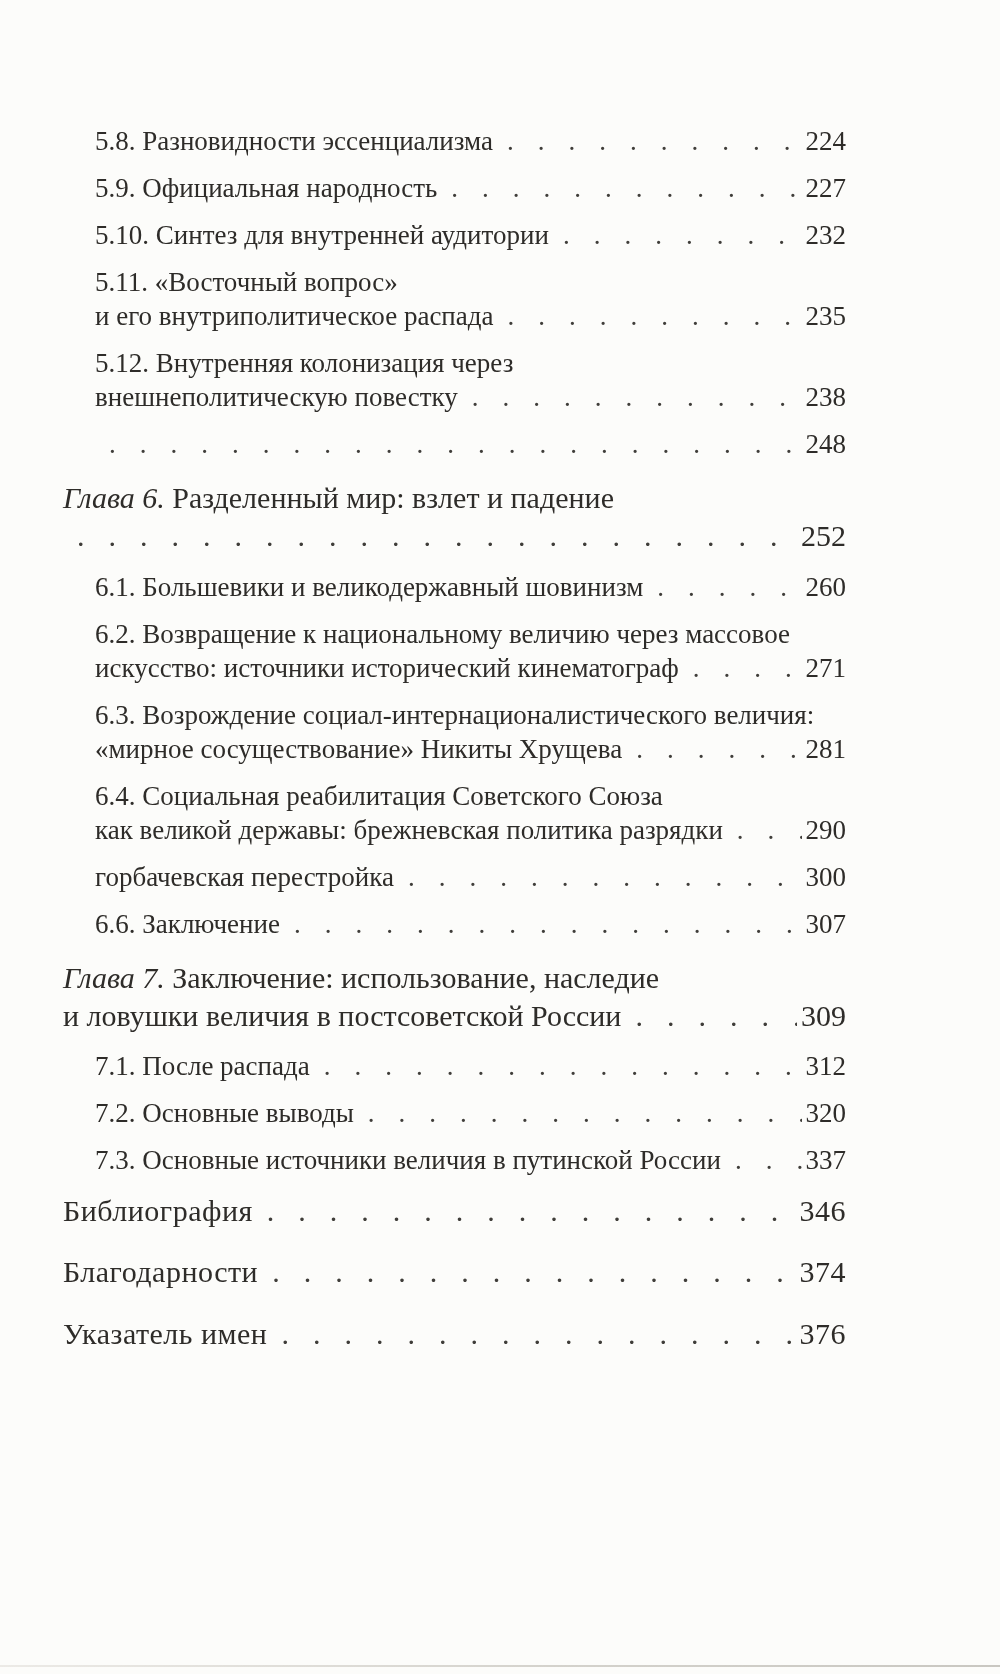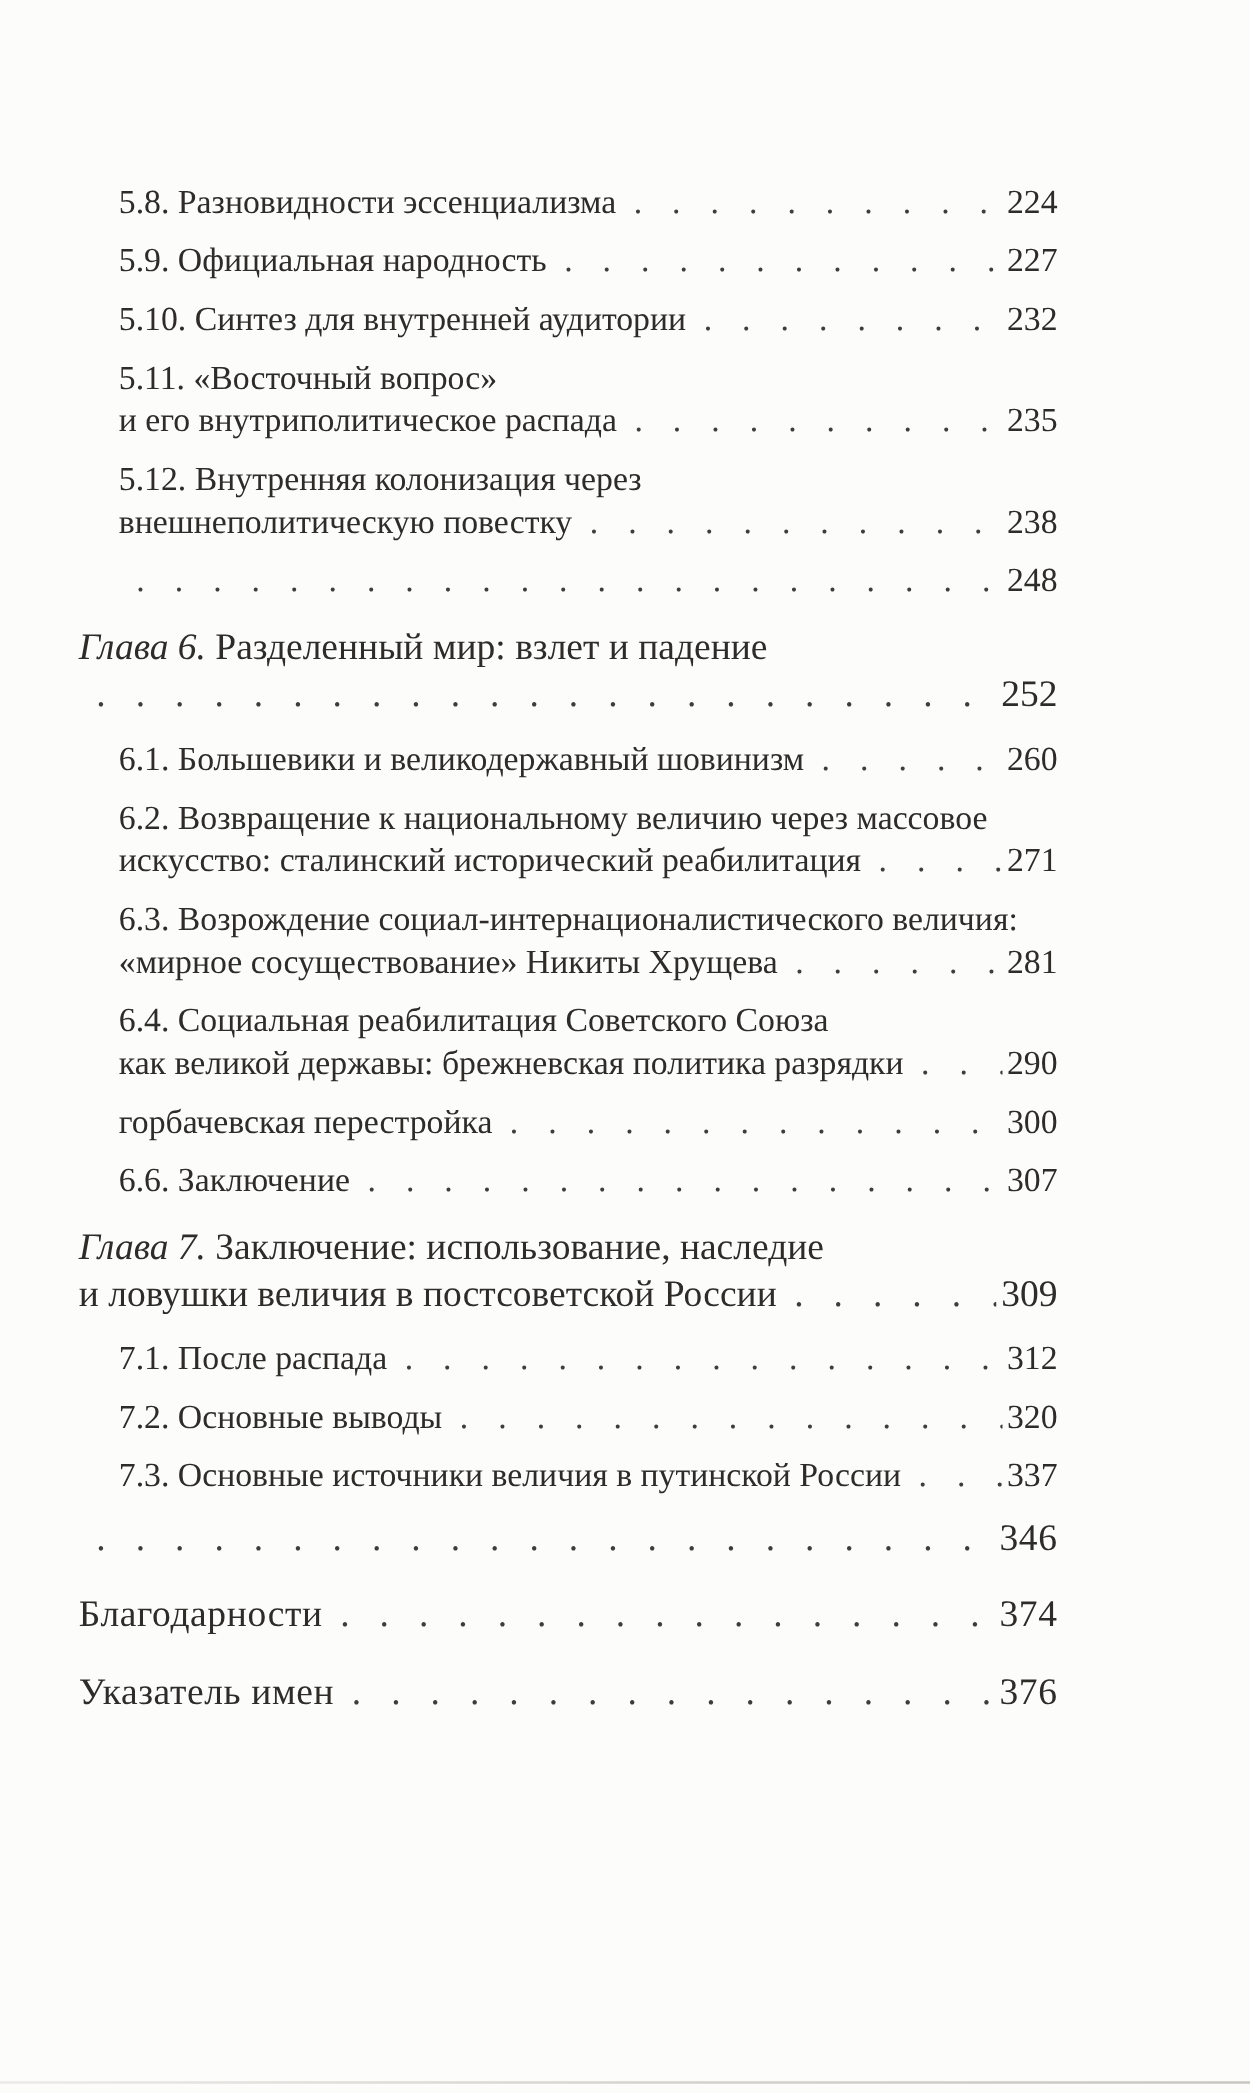--- a/index.html
+++ b/index.html
@@ -7,21 +7,21 @@
   body {
     background: #fcfcfa;
     font-family: "Liberation Serif", "DejaVu Serif", serif;
     color: #2e2c29;
     position: relative;
     overflow: hidden;
   }
   .scan-page {
     position: absolute;
     left: 63px;
-    top: 144px;
+    top: 124px;
     width: 783px;
   }
   .entry { margin-bottom: 13px; }
   .entry .line { line-height: 1.26; }
   .entry .line.last { display: flex; align-items: baseline; }
   .txt { white-space: nowrap; flex: 0 0 auto; }
   .dots {
     flex: 1 1 auto;
     min-width: 0;
     overflow: hidden;
@@ -102,21 +102,21 @@
       <div class="entry section">
         <div class="line last">
           <span class="txt">6.1. Большевики и великодержавный шовинизм</span>
           <span class="dots">........................................</span>
           <span class="pg">260</span>
         </div>
       </div>
       <div class="entry section">
         <div class="line"><span class="txt">6.2. Возвращение к национальному величию через массовое</span></div>
         <div class="line last">
-          <span class="txt">искусство: сталинский исторический реабилитация</span>
+          <span class="txt">искусство: источники исторический кинематограф</span>
           <span class="dots">........................................</span>
           <span class="pg">271</span>
         </div>
       </div>
       <div class="entry section">
         <div class="line"><span class="txt">6.3. Возрождение социал-интернационалистического величия:</span></div>
         <div class="line last">
           <span class="txt">«мирное сосуществование» Никиты Хрущева</span>
           <span class="dots">........................................</span>
           <span class="pg">281</span>
@@ -168,20 +168,21 @@
       </div>
       <div class="entry section">
         <div class="line last">
           <span class="txt">7.3. Основные источники величия в путинской России</span>
           <span class="dots">........................................</span>
           <span class="pg">337</span>
         </div>
       </div>
       <div class="entry backmatter">
         <div class="line last">
+          <span class="txt">Библиография</span>
           <span class="dots">........................................</span>
           <span class="pg">346</span>
         </div>
       </div>
       <div class="entry backmatter">
         <div class="line last">
           <span class="txt">Благодарности</span>
           <span class="dots">........................................</span>
           <span class="pg">374</span>
         </div>

